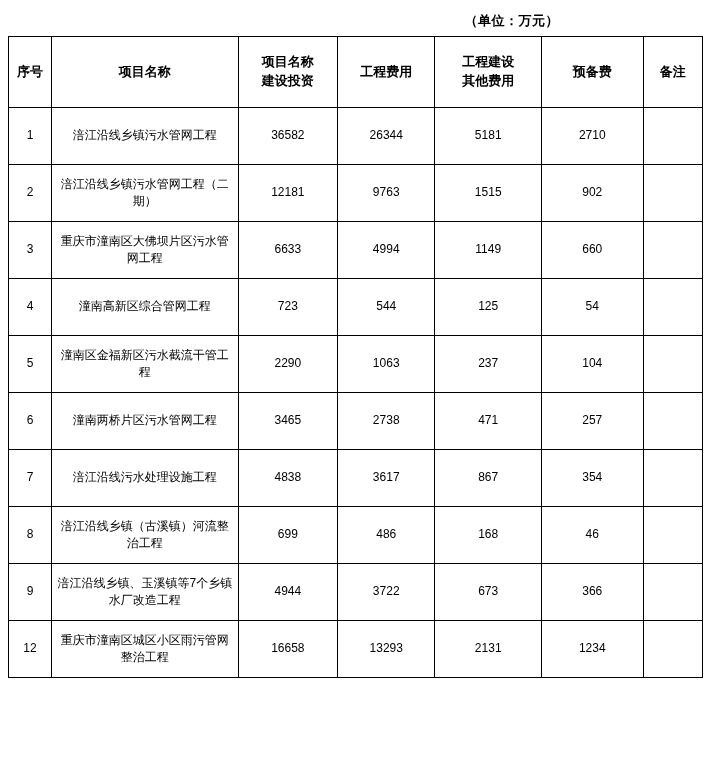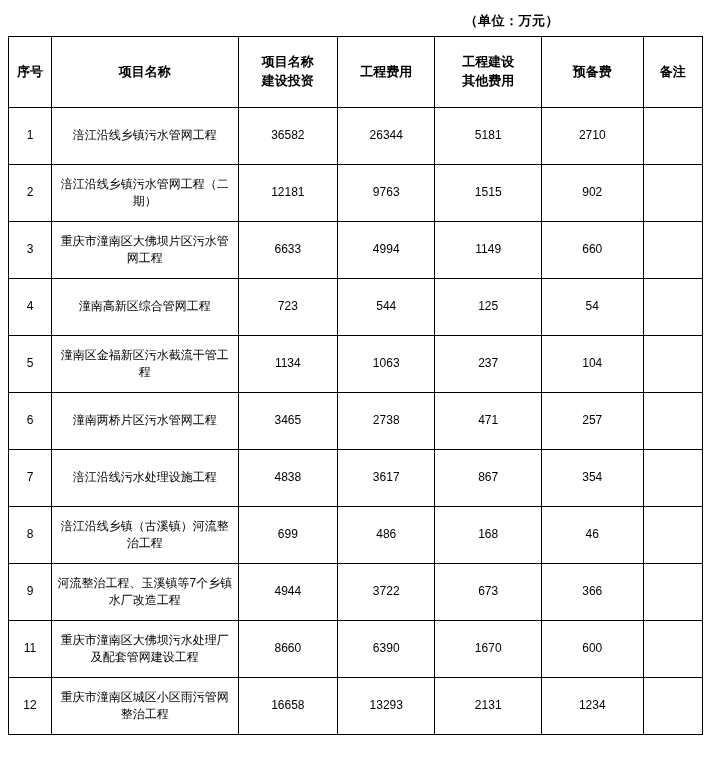--- a/index.html
+++ b/index.html
@@ -128,21 +128,21 @@
         <td class="name-cell">潼南高新区综合管网工程</td>
         <td>723</td>
         <td>544</td>
         <td>125</td>
         <td>54</td>
         <td></td>
       </tr>
       <tr>
         <td>5</td>
         <td class="name-cell">潼南区金福新区污水截流干管工程</td>
-        <td>1134</td>
+        <td>2290</td>
         <td>1063</td>
         <td>237</td>
         <td>104</td>
         <td></td>
       </tr>
       <tr>
         <td>6</td>
         <td class="name-cell">潼南两桥片区污水管网工程</td>
         <td>3465</td>
         <td>2738</td>
@@ -163,34 +163,25 @@
         <td>8</td>
         <td class="name-cell">涪江沿线乡镇（古溪镇）河流整治工程</td>
         <td>699</td>
         <td>486</td>
         <td>168</td>
         <td>46</td>
         <td></td>
       </tr>
       <tr>
         <td>9</td>
-        <td class="name-cell">河流整治工程、玉溪镇等7个乡镇水厂改造工程</td>
+        <td class="name-cell">涪江沿线乡镇、玉溪镇等7个乡镇水厂改造工程</td>
         <td>4944</td>
         <td>3722</td>
         <td>673</td>
         <td>366</td>
-        <td></td>
-      </tr>
-      <tr>
-        <td>11</td>
-        <td class="name-cell">重庆市潼南区大佛坝污水处理厂及配套管网建设工程</td>
-        <td>8660</td>
-        <td>6390</td>
-        <td>1670</td>
-        <td>600</td>
         <td></td>
       </tr>
       <tr>
         <td>12</td>
         <td class="name-cell">重庆市潼南区城区小区雨污管网整治工程</td>
         <td>16658</td>
         <td>13293</td>
         <td>2131</td>
         <td>1234</td>
         <td></td>

